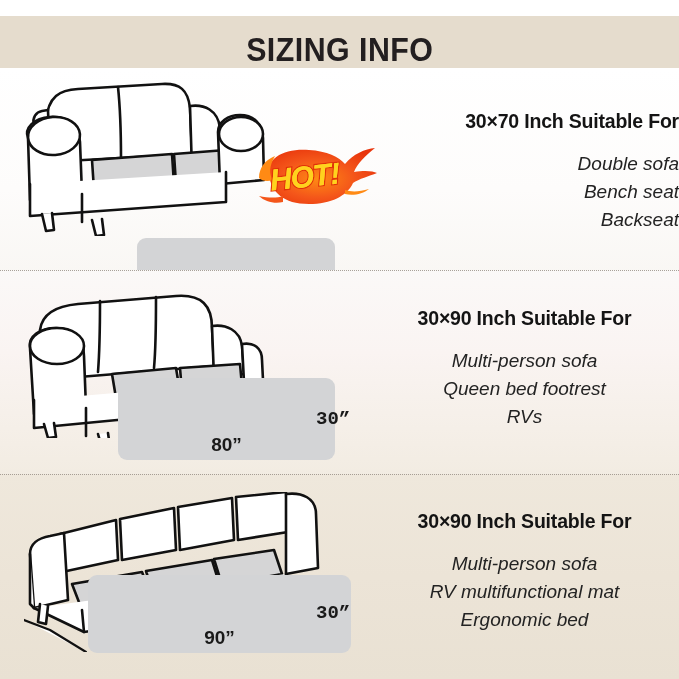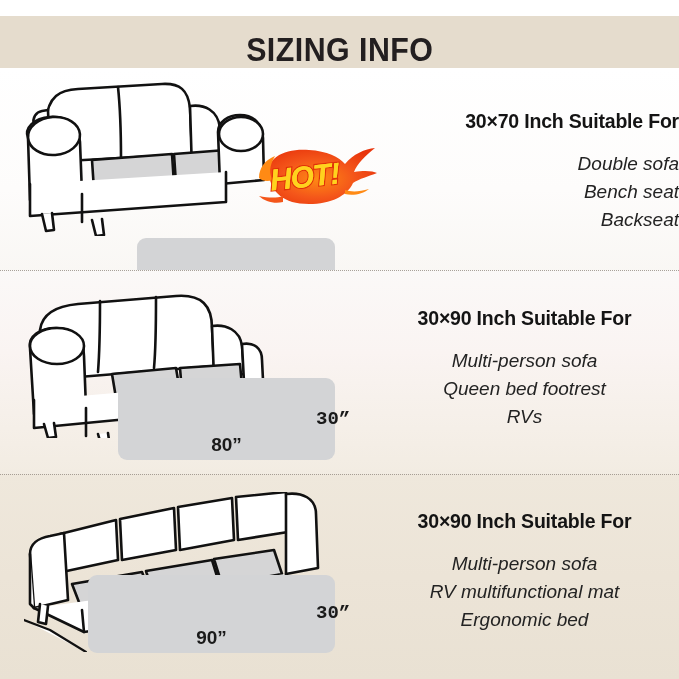--- a/index.html
+++ b/index.html
@@ -232,21 +232,21 @@
           <path d="M10 116 L60 140 L260 110 L262 82"></path>
           <path d="M58 118 L60 140"></path>
 
           <path d="M16 112 L14 130 L22 132 L24 114"></path>
           <path d="M246 88 L248 104 L256 104 L254 86"></path>
 
           <path d="M0 128 L26 138 L62 160" stroke-width="2.2"></path>
         </g>
       </svg>
 
-      <div class="mat" style="left:88px;top:101px;width:247px;height:78px;">
+      <div class="mat" style="left:88px;top:101px;width:247px;height:78px;padding-left:16px;">
         <div class="mat-w">90”</div>
       </div>
       <div class="mat-h" style="left:316px;top:128px;">30”</div>
     </div>
 
     <div class="txt" style="top:36px;">
       <div class="heading">30×90 Inch Suitable For</div>
       <div class="line">Multi-person sofa</div>
       <div class="line">RV multifunctional mat</div>
       <div class="line">Ergonomic bed</div>

